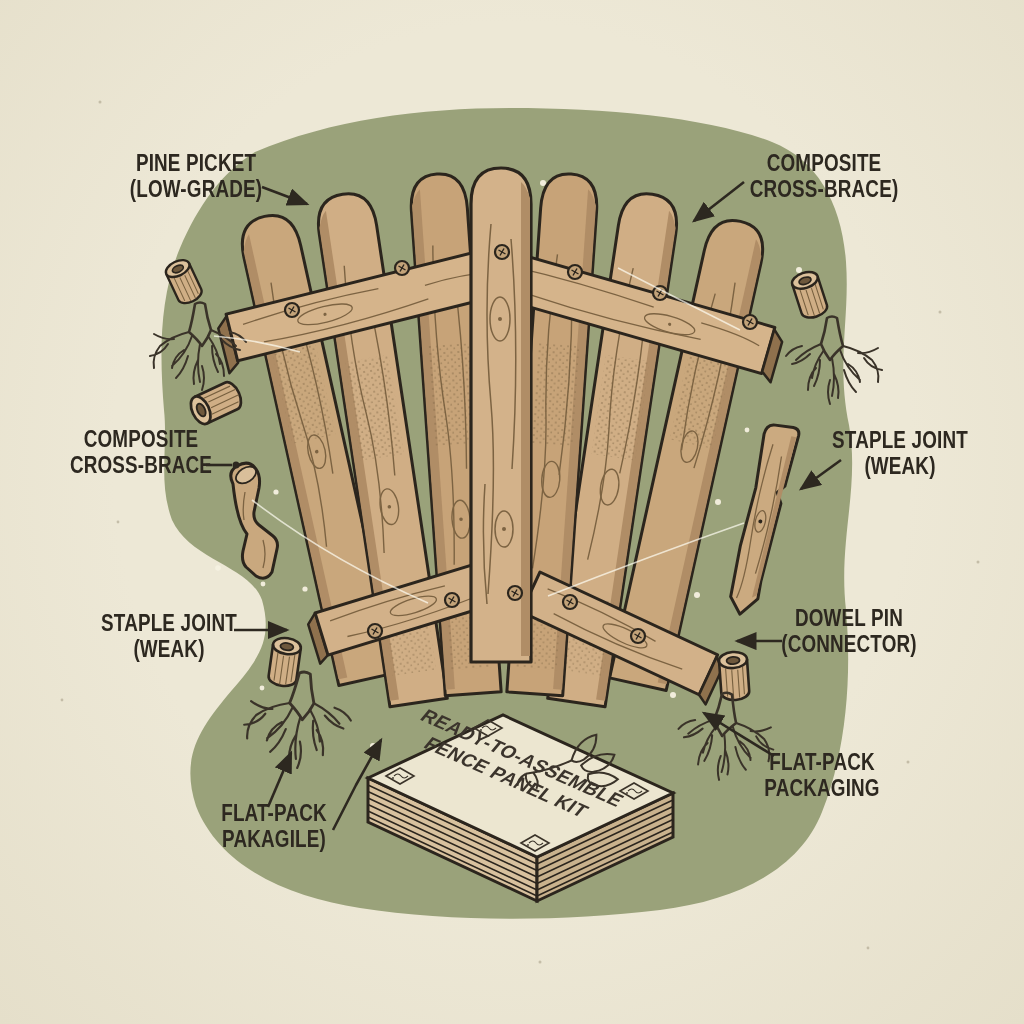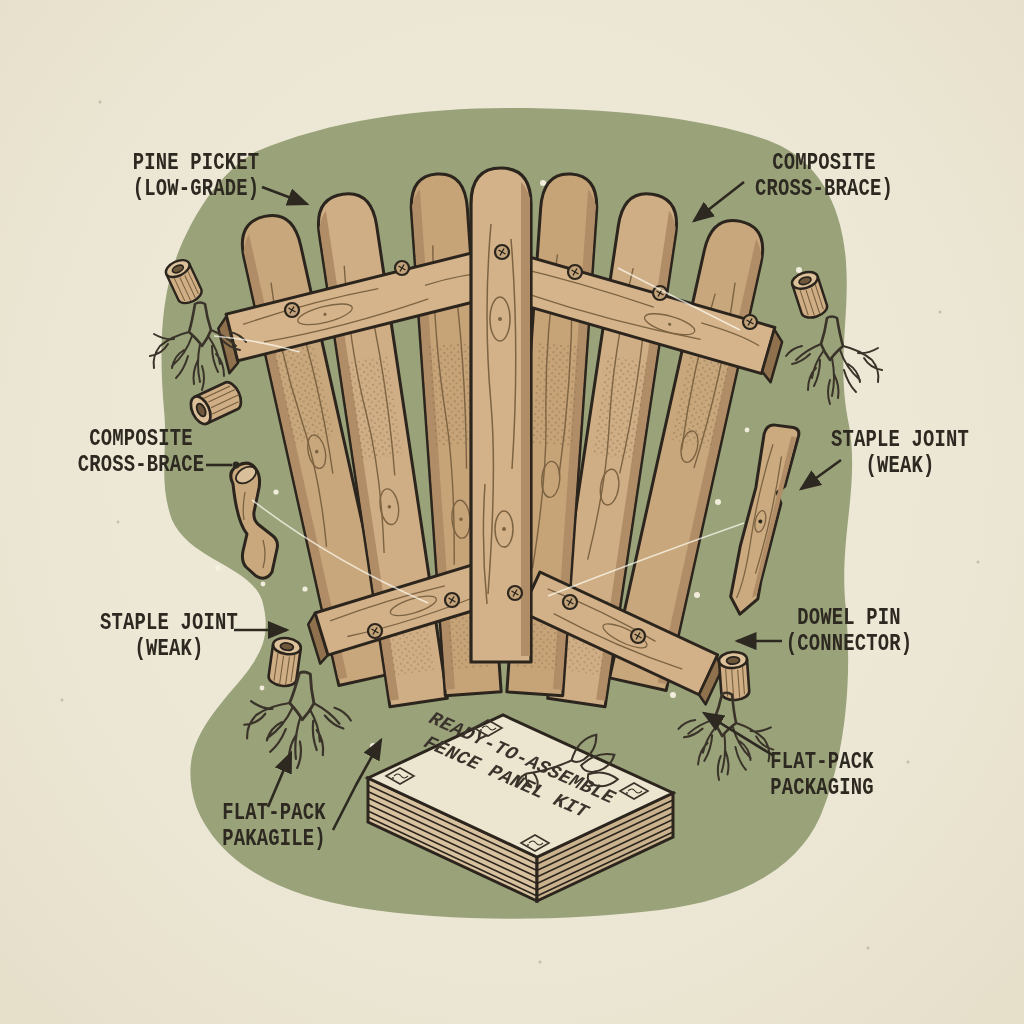--- a/index.html
+++ b/index.html
@@ -1,19 +1,19 @@
 <!DOCTYPE html>
 <html><head>
 <meta charset="utf-8">
 <style>
   html,body{margin:0;padding:0;}
   .stage{
     position:relative;width:1024px;height:1024px;overflow:hidden;
     background:radial-gradient(ellipse at 50% 45%, #ede8d6 55%, #e5dfca 100%);
-    font-family:Liberation Mono, monospace;
+    font-family:Liberation Sans, sans-serif;
   }
   .stage svg{position:absolute;left:0;top:0;}
   .label{
     position:absolute;width:200px;text-align:center;
     color:#2d2820;font-weight:700;font-size:23px;line-height:25.5px;
     letter-spacing:0.2px;white-space:nowrap;
     transform:scaleX(0.82);transform-origin:center top;
   }
   .label span{display:block;}
   .boxtext{

